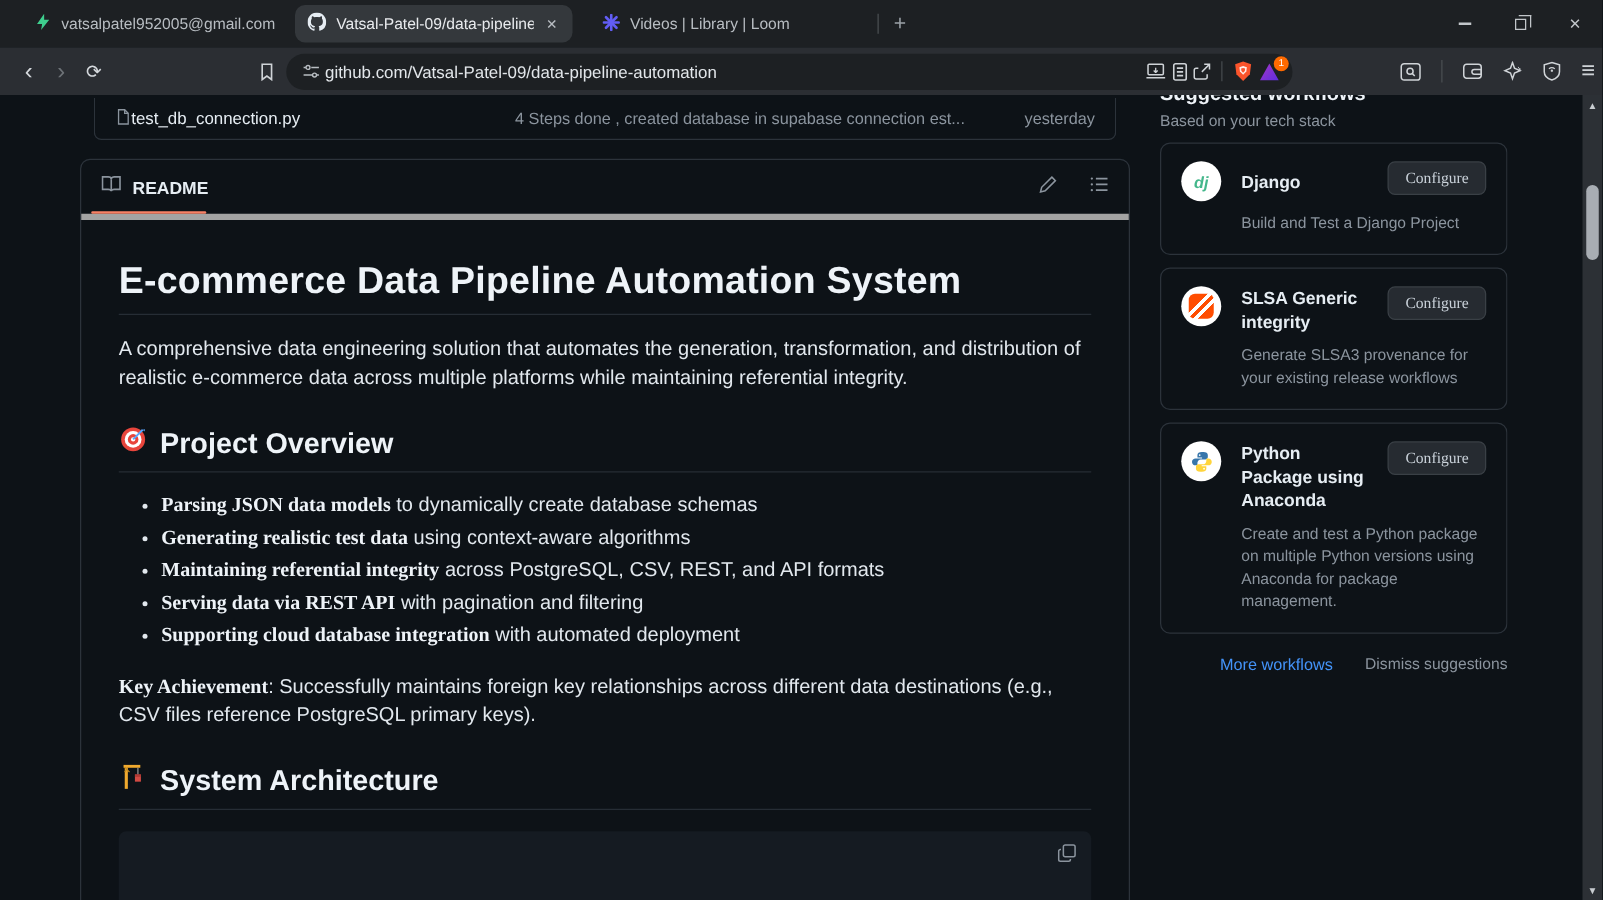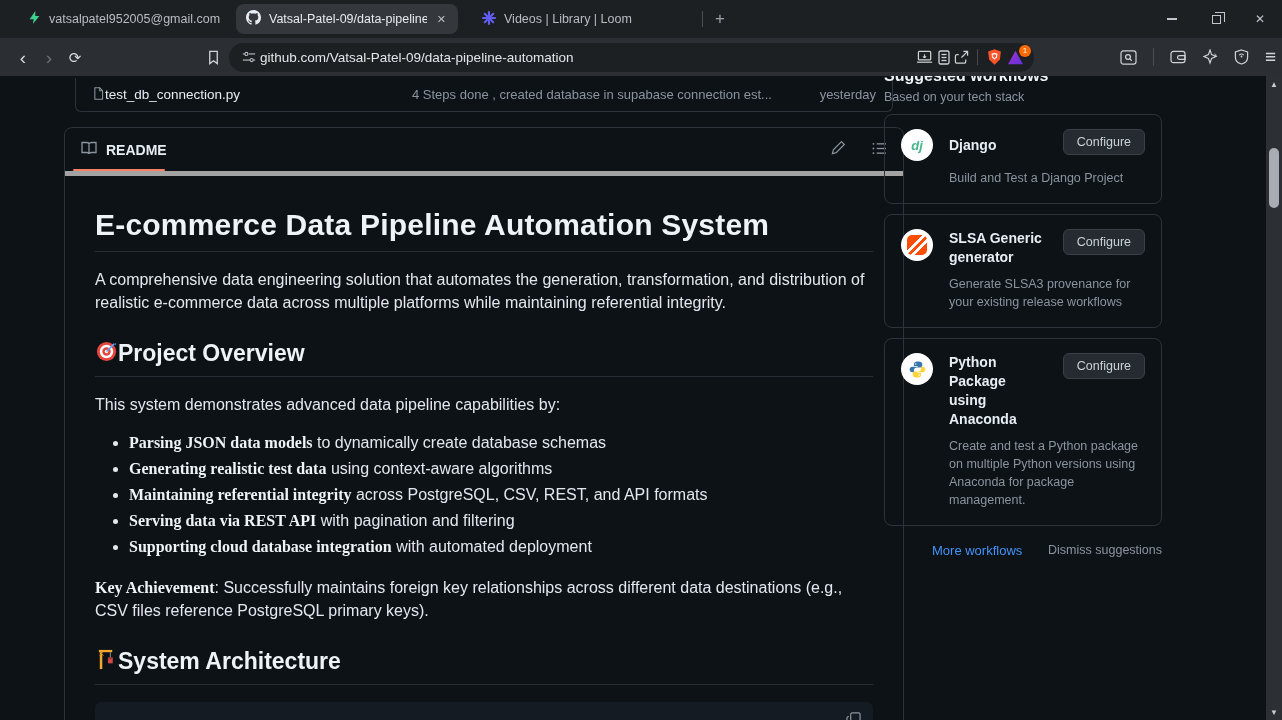--- a/index.html
+++ b/index.html
@@ -55,37 +55,37 @@
   .readme-card { margin-top:15px; border:1px solid #2c333b; border-radius:8px 8px 0 0; height:800px; }
   .readme-header { height:48px; border-bottom:5px solid #a3a3a3; display:flex; align-items:center; padding:0 16px; position:relative; }
   .readme-tab { display:flex; align-items:center; gap:9px; position:relative; height:100%; }
   .readme-label { font-size:14px; font-weight:bold; color:#e6edf3; }
   .readme-underline { position:absolute; left:-8px; bottom:0; width:92px; height:2px; background:#f78166; border-radius:2px; }
   .readme-actions { margin-left:auto; display:flex; align-items:center; gap:26px; color:#8b949e; }
 
   .readme-body { padding:32px 30px; }
   .readme-body h1 { font-size:30px; font-weight:600; color:#eef3f8; letter-spacing:.2px; padding-bottom:9px; border-bottom:1px solid #262d35; }
   .readme-body p { font-size:16px; line-height:23px; color:#e2e8ee; margin-top:16px; }
-  .h2row { display:flex; align-items:center; gap:0; margin-top:26px; padding-bottom:9px; border-bottom:1px solid #262d35; }
+  .h2row { display:flex; align-items:center; gap:10px; margin-top:26px; padding-bottom:9px; border-bottom:1px solid #262d35; }
   .h2row h2 { font-size:23px; font-weight:600; color:#eef3f8; }
   .readme-body ul { margin:14px 0 0 0; padding-left:34px; }
   .readme-body li { font-size:16px; line-height:26px; color:#e2e8ee; }
   .readme-body b { font-weight:bold; color:#eef3f8;font-family:Liberation Serif, serif; }
   .codeblock { margin-top:17px; background:#151b22; border-radius:6px; padding:16px; position:relative; height:120px; font-family:"DejaVu Sans Mono", monospace; font-size:13px; color:#e6edf3; white-space:pre; line-height:20px; }
   .copy-btn { position:absolute; top:10px; right:12px; color:#8b949e; }
 
   
-  .sidebar { position:absolute; top:76px; left:884px; width:278px; overflow:hidden; }
+  .sidebar { position:absolute; top:76px; left:928px; width:278px; overflow:hidden; }
   .sb-heading { font-size:16px; font-weight:bold; color:#eef3f8; margin-top:-9px; }
   .sb-sub { font-size:12.5px; color:#8b949e; margin-top:5px; }
   .wf-card { border:1px solid #2c333b; border-radius:8px; padding:14px 16px 16px 16px; margin-top:10px; display:grid; grid-template-columns:32px 1fr auto; column-gap:16px; row-gap:8px; }
   .wf-card:first-of-type { margin-top:19px; }
   .wf-avatar { grid-column:1; width:32px; height:32px; border-radius:50%; background:#fff; display:flex; align-items:center; justify-content:center; overflow:hidden; }
   .wf-title { grid-column:2; font-size:14px; font-weight:bold; color:#e6edf3; line-height:19px; align-self:center; }
-  .wf-btn { grid-column:3; align-self:start; background:#262b31; border:1px solid #3a4046; border-radius:6px; padding:5px 13px; font-size:12.5px; font-weight:500; color:#c9d1d9; white-space:nowrap; }
+  .wf-btn { grid-column:3; align-self:start; background:#262b31; border:1px solid #3a4046; border-radius:6px; padding:5px 13px; font-size:12.5px; font-weight:500; color:#c9d1d9; white-space:nowrap;font-family:Liberation Serif, serif; }
   .wf-desc { grid-column:2 / span 2; font-size:12.5px; line-height:18px; color:#8b949e; }
   .sb-footer { display:flex; justify-content:space-between; align-items:flex-start; margin-top:17px;margin-left:48px; }
   .more-link { font-size:13px; color:#4493f8; }
   .dismiss { font-size:12.5px; color:#8b949e; }
 
   .dj-text { color:#44B78B; font-weight:bold; font-style:italic; font-size:13px; }
   .slsa-logo { width:20px; height:20px; background:linear-gradient(135deg,#ff4d01 0%,#ff4d01 38%,#ffffff 38%,#ffffff 48%,#ff4d01 48%,#ff4d01 58%,#ffffff 58%,#ffffff 68%,#ff4d01 68%); border-radius:5px; }
 </style>
 </head>
 <body>
@@ -291,21 +291,20 @@
               <circle cx="12" cy="12" r="10" fill="#e8453c"></circle>
               <circle cx="12" cy="12" r="7" fill="#fff"></circle>
               <circle cx="12" cy="12" r="4.4" fill="#e8453c"></circle>
               <circle cx="12" cy="12" r="1.8" fill="#fff"></circle>
               <line x1="12" y1="12" x2="20" y2="4" stroke="#58a6ff" stroke-width="1.6"></line>
               <path d="M20 4l2-.5-.5 2z" fill="#58a6ff"></path>
             </svg>
         </span>
         <h2>Project Overview</h2>
       </div>
-      <p>This system demonstrates advanced data pipeline capabilities by:</p>
 
       <ul>
         <li><b>Parsing JSON data models</b><span> to dynamically create database schemas</span></li>
         <li><b>Generating realistic test data</b><span> using context-aware algorithms</span></li>
         <li><b>Maintaining referential integrity</b><span> across PostgreSQL, CSV, REST, and API formats</span></li>
         <li><b>Serving data via REST API</b><span> with pagination and filtering</span></li>
         <li><b>Supporting cloud database integration</b><span> with automated deployment</span></li>
       </ul>
 
       <p><b>Key Achievement</b><span>: Successfully maintains foreign key relationships across different data destinations (e.g., CSV files reference PostgreSQL primary keys).</span></p>
@@ -342,21 +341,21 @@
       </div>
     <div class="wf-title">Django</div>
     <button class="wf-btn">Configure</button>
     <div class="wf-desc">Build and Test a Django Project</div>
   </div>
 
   <div class="wf-card">
     <div class="wf-avatar">
         <span class="slsa-logo"></span>
       </div>
-    <div class="wf-title">SLSA Generic generator</div>
+    <div class="wf-title">SLSA Generic integrity</div>
     <button class="wf-btn">Configure</button>
     <div class="wf-desc">Generate SLSA3 provenance for your existing release workflows</div>
   </div>
 
   <div class="wf-card">
     <div class="wf-avatar">
       <svg width="19" height="19" viewBox="0 0 24 24">
           <path fill="#3776ab" d="M12 2c-2.8 0-4.5 1.2-4.5 3v2.5h4.7v1H5.5C3.6 8.5 2 10 2 12s1.6 3.5 3.5 3.5h2V13c0-1.9 1.6-3.5 3.5-3.5h4.5c1.4 0 2.5-1.1 2.5-2.5V5c0-1.8-1.7-3-4.5-3zm-2.2 2.2a.9.9 0 1 1 0 1.8.9.9 0 0 1 0-1.8z"></path>
           <path fill="#ffd43b" d="M12 22c2.8 0 4.5-1.2 4.5-3v-2.5h-4.7v-1h6.7c1.9 0 3.5-1.5 3.5-3.5s-1.6-3.5-3.5-3.5h-2V11c0 1.9-1.6 3.5-3.5 3.5H8.5C7.1 14.5 6 15.6 6 17v2c0 1.8 1.7 3 4.5 3zm2.2-2.2a.9.9 0 1 1 0-1.8.9.9 0 0 1 0 1.8z"></path>
         </svg>

